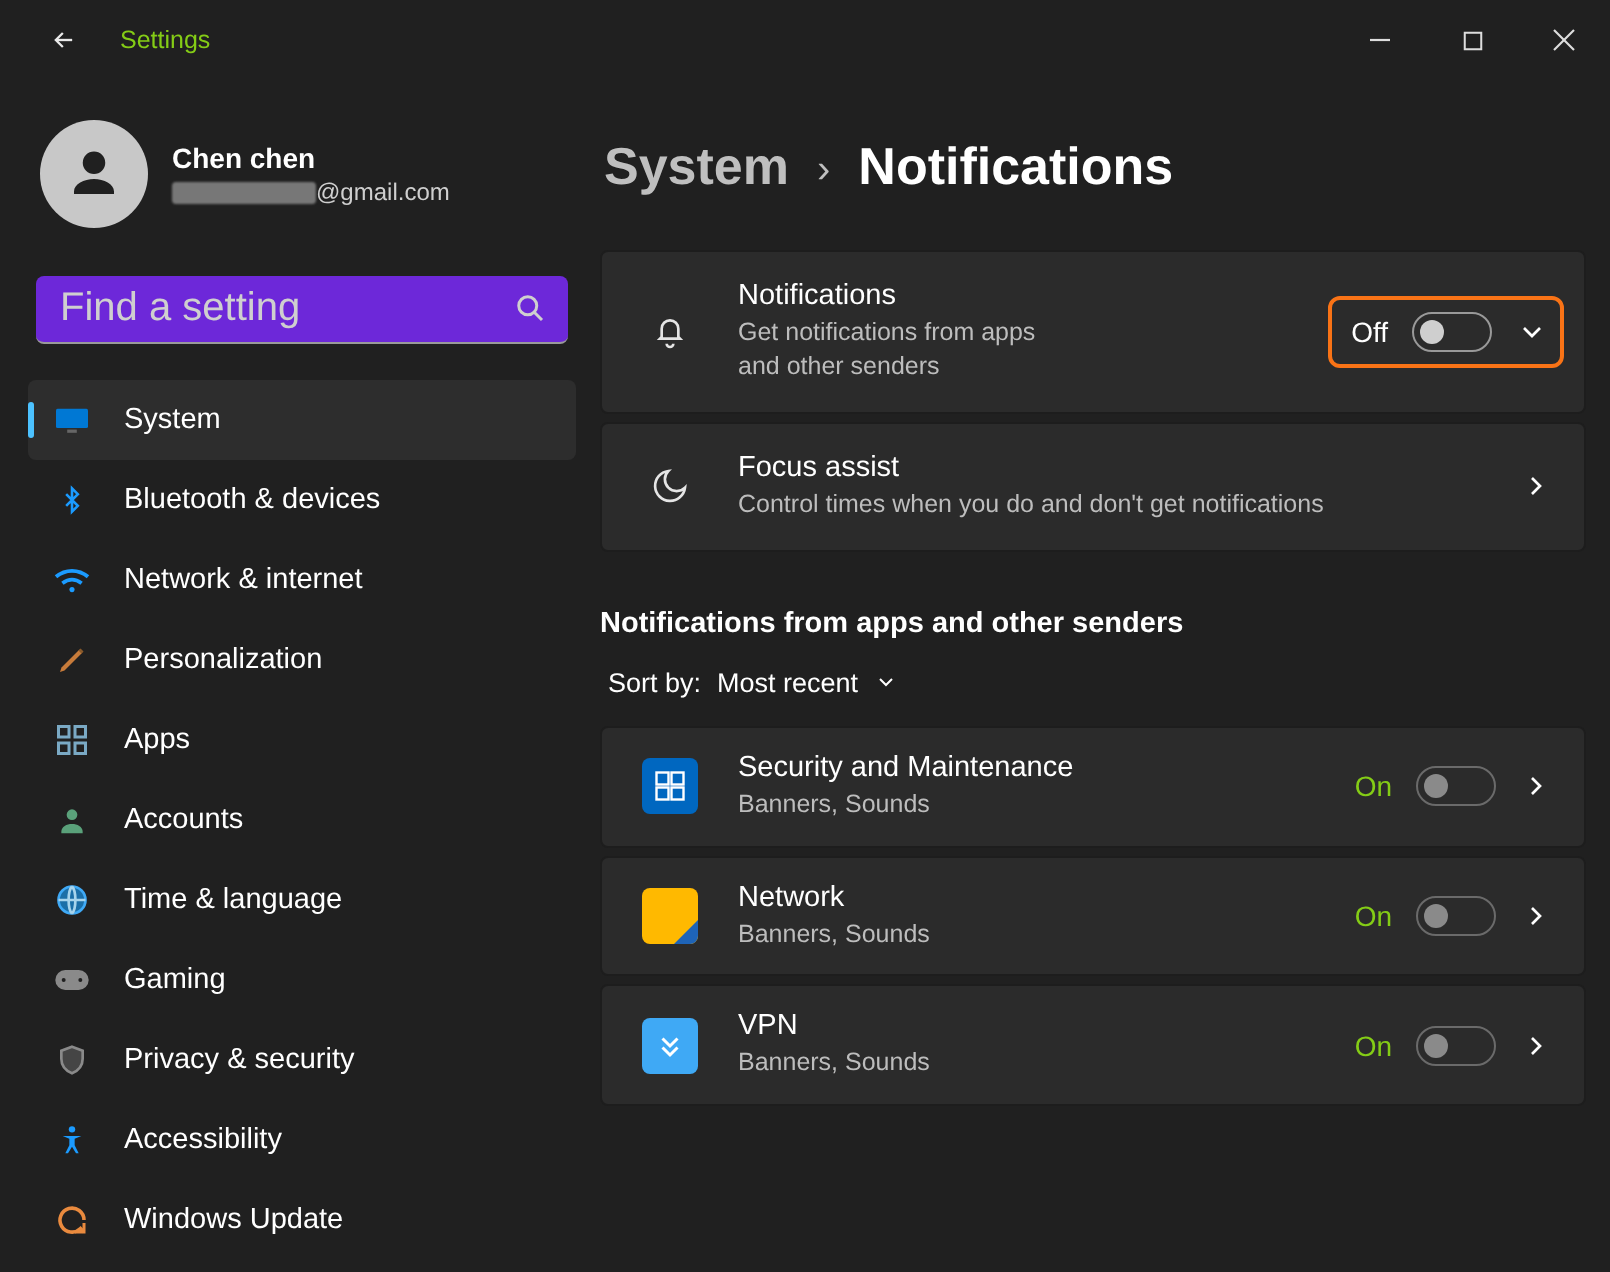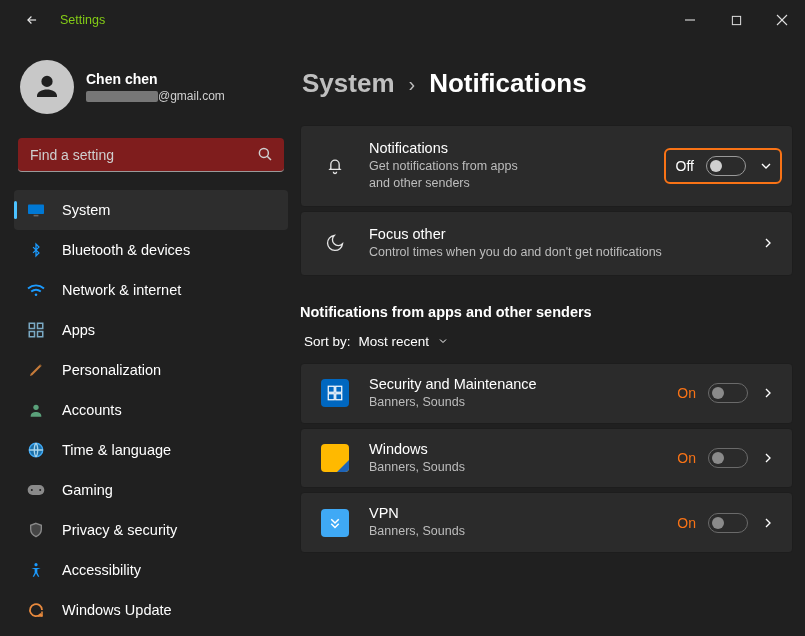--- a/index.html
+++ b/index.html
@@ -73,27 +73,27 @@
     filter: blur(0.5px);
   }
 
   .search-wrap {
     margin: 6px 10px 10px 10px;
     position: relative;
   }
   .search-input {
     width: 100%;
     height: 34px;
-    background: #7f1d1d;
+    background: #6d28d9;
     border: none;
     border-bottom: 1px solid #9a9a9a;
     border-radius: 4px;
     color: #fff;
     padding: 0 36px 0 12px;
-    font-size: 14px;
+    font-size: 20px;
     outline: none;
   }
   .search-input::placeholder { color: #cfcfcf; }
   .search-icon {
     position: absolute;
     right: 10px; top: 7px;
     color: #cfcfcf;
   }
 
   .nav {
@@ -195,21 +195,21 @@
   .toggle-knob {
     width: 12px; height: 12px;
     border-radius: 50%;
     background: #cfcfcf;
     position: absolute;
     top: 3px; left: 3px;
   }
   .toggle.dim { border-color: #6a6a6a; }
   .toggle.dim .toggle-knob { background: #8a8a8a; }
   .state-label { font-size: 14px; }
-  .state-label.dim { color: #f97316; margin-left: 44px; }
+  .state-label.dim { color: #84cc16; margin-left: 44px; }
   .chev { width: 16px; height: 16px; }
 
   .highlight-box {
     border: 2px solid #f97316;
     border-radius: 6px;
     padding: 6px 6px 6px 10px;
     display: flex;
     align-items: center;
     gap: 12px;
   }
@@ -326,37 +326,37 @@
           <svg width="20" height="16" viewBox="0 0 24 20" fill="none" stroke="#1b9bff" stroke-width="2.4">
               <path d="M2 8c6-5 14-5 20 0"></path>
               <path d="M6 12c4-3 8-3 12 0"></path>
               <circle cx="12" cy="16" r="1.6" fill="#1b9bff" stroke="none"></circle>
             </svg>
         </span>
         <span class="nav-label">Network &amp; internet</span>
       </div>
       <div class="nav-item">
         <span class="nav-icon">
+          <svg width="18" height="18" viewBox="0 0 24 24">
+              <path d="M4 20l3-1 12-12-2-2L5 17l-1 3z" fill="#c77b3a"></path>
+              <path d="M17 5l2 2" stroke="#8a5a2b" stroke-width="2"></path>
+            </svg>
+        </span>
+        <span class="nav-label">Personalization</span>
+      </div>
+      <div class="nav-item">
+        <span class="nav-icon">
           <svg width="18" height="18" viewBox="0 0 24 24" fill="none" stroke="#7aa9c4" stroke-width="2">
               <rect x="3" y="3" width="7" height="7"></rect>
               <rect x="14" y="3" width="7" height="7"></rect>
               <rect x="3" y="14" width="7" height="7"></rect>
               <rect x="14" y="14" width="7" height="7"></rect>
             </svg>
         </span>
         <span class="nav-label">Apps</span>
-      </div>
-      <div class="nav-item">
-        <span class="nav-icon">
-          <svg width="18" height="18" viewBox="0 0 24 24">
-              <path d="M4 20l3-1 12-12-2-2L5 17l-1 3z" fill="#c77b3a"></path>
-              <path d="M17 5l2 2" stroke="#8a5a2b" stroke-width="2"></path>
-            </svg>
-        </span>
-        <span class="nav-label">Personalization</span>
       </div>
       <div class="nav-item">
         <span class="nav-icon">
           <svg width="16" height="18" viewBox="0 0 24 24" fill="#5aa17a">
               <circle cx="12" cy="8" r="4"></circle>
               <path d="M4 21c0-4 4-6 8-6s8 2 8 6v1H4v-1z"></path>
             </svg>
         </span>
         <span class="nav-label">Accounts</span>
       </div>
@@ -437,21 +437,21 @@
       </div>
     </div>
 
     <div class="card">
       <div class="card-icon">
         <svg width="20" height="20" viewBox="0 0 24 24" fill="none" stroke="currentColor" stroke-width="1.6">
             <path d="M21 13A9 9 0 1111 3a7 7 0 0010 10z"></path>
           </svg>
       </div>
       <div class="card-text">
-        <div class="card-title">Focus other</div>
+        <div class="card-title">Focus assist</div>
         <div class="card-sub" style="max-width:none;">Control times when you do and don't get notifications</div>
       </div>
       <div class="card-right">
         <svg class="chev" viewBox="0 0 24 24" fill="none" stroke="#fff" stroke-width="2">
             <path d="M9 6l6 6-6 6"></path>
           </svg>
       </div>
     </div>
 
     <div class="section-title">Notifications from apps and other senders</div>
@@ -485,21 +485,21 @@
             <path d="M9 6l6 6-6 6"></path>
           </svg>
       </div>
     </div>
 
     <div class="card thin">
       <div class="app-tile tile-yellow">
         <div class="corner"></div>
       </div>
       <div class="card-text">
-        <div class="card-title">Windows</div>
+        <div class="card-title">Network</div>
         <div class="card-sub">Banners, Sounds</div>
       </div>
       <div class="card-right">
         <span class="state-label dim">On</span>
         <div class="toggle dim">
             <div class="toggle-knob"></div>
           </div>
         <svg class="chev" viewBox="0 0 24 24" fill="none" stroke="#fff" stroke-width="2">
             <path d="M9 6l6 6-6 6"></path>
           </svg>

